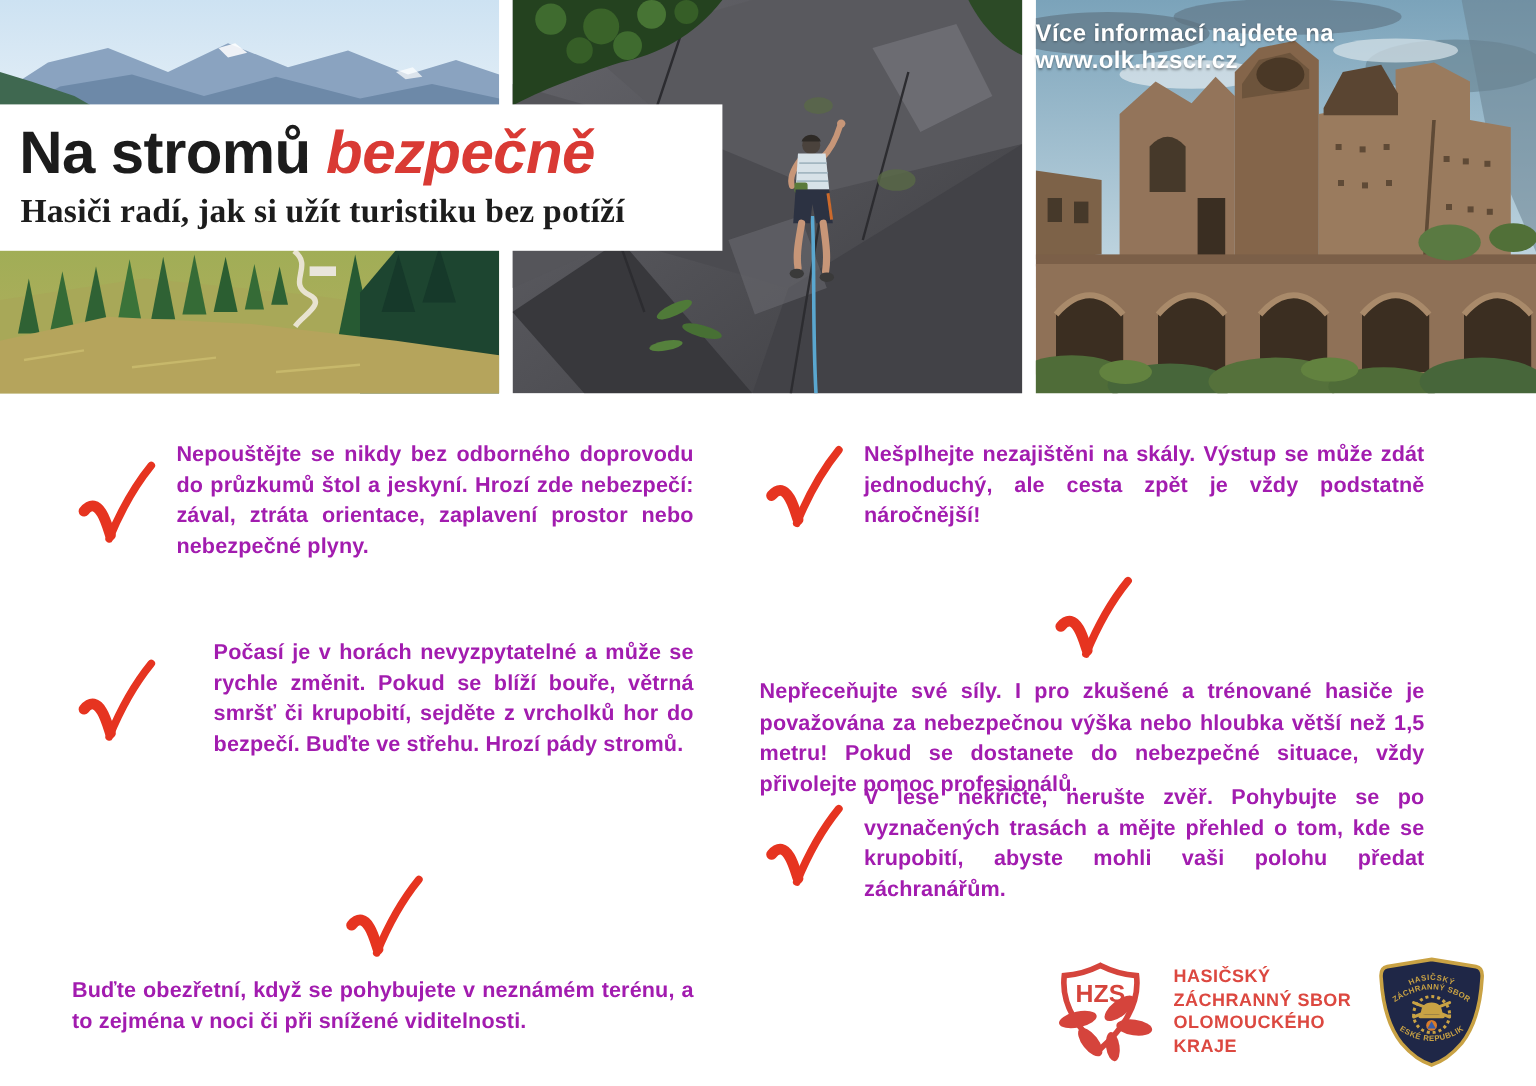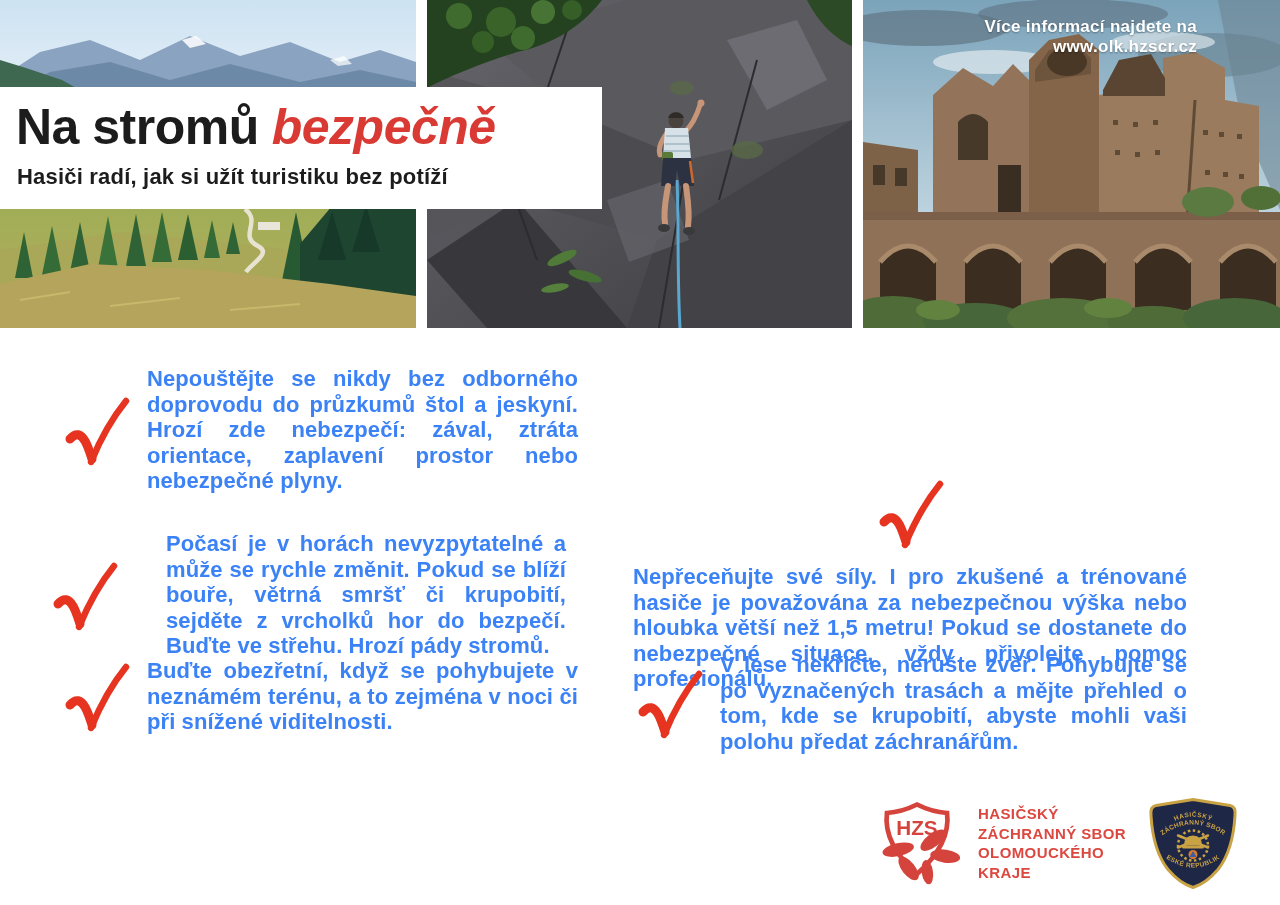--- a/index.html
+++ b/index.html
@@ -6,41 +6,41 @@
   body { font-family:"Liberation Sans", sans-serif; background:#ffffff; }
   .poster { position:relative; width:1280px; height:905px; background:#ffffff; overflow:hidden; }
 
   
   .photo { position:absolute; top:0; height:328px; overflow:hidden; }
   .photo svg { display:block; width:100%; height:100%; }
   .photo1 { left:0;   width:416px; }
   .photo2 { left:427px; width:425px; }
   .photo3 { left:863px; width:417px; }
 
-  .info-url { position:absolute; left:863px; top:17px; width:334px; text-align:right;
-              color:#ffffff; font-size:17px; font-weight:bold; letter-spacing:0.3px;
+  .info-url { position:absolute; left:863px; top:17px; width:334px; text-align:left;
+              color:#ffffff; font-size:20px; font-weight:bold; letter-spacing:0.3px;
               text-shadow:0 1px 2px rgba(0,0,0,0.35); }
 
   
   .title-box { position:absolute; left:0; top:87px; width:602px; height:122px; background:#ffffff; }
   .title-box h1 { margin:14px 0 0 16px; font-size:50px; line-height:52px; font-weight:800;
                   color:#1c1c1c; letter-spacing:-0.5px; white-space:nowrap; }
   .title-red { color:#d93a34; margin-left:13px;font-style:italic; }
-  .title-box h2 { margin:12px 0 0 17px; font-size:22px; line-height:24px; font-weight:bold;
-                  color:#1c1c1c; letter-spacing:0.2px; white-space:nowrap; }
+  .title-box h2 { margin:12px 0 0 17px; font-size:28px; line-height:24px; font-weight:bold;
+                  color:#1c1c1c; letter-spacing:0.2px; white-space:nowrap;font-family:Liberation Serif, serif; }
 
   
   .tip { position:absolute; display:flex; align-items:center; gap:15px; }
   .tip .check { flex:0 0 72px; height:72px; }
   .tip .check svg { display:block; width:72px; height:72px; }
-  .tip p { margin:0; flex:1 1 auto; text-align:justify; font-size:22px; line-height:25.5px;
-           font-weight:bold; color:#3b82f6; letter-spacing:0.1px; }
+  .tip p { margin:0; flex:1 1 auto; text-align:justify; font-size:18px; line-height:25.5px;
+           font-weight:bold; color:#a21caf; letter-spacing:0.1px; }
   .t1 { left:60px;  top:366px; width:518px; }
-  .t2 { left:48px;  top:531px; width:518px;gap:46px; }
-  .t3 { left:60px;  top:658px; width:518px; }
+  .t2 { left:60px;  top:531px; width:518px;gap:46px; }
+  .t3 { left:60px;  top:726px; width:518px;flex-direction:column; }
   .t4 { left:633px; top:366px; width:554px; }
   .t5 { left:633px; top:477px; width:554px;flex-direction:column; }
   .t6 { left:633px; top:652px; width:554px; }
 
   
   .hzs-logo { position:absolute; left:870px; top:797px; width:94px; height:94px; }
   .org-name { position:absolute; left:978px; top:804px; font-size:15px; font-weight:800;
               color:#dc4840; line-height:19.5px; letter-spacing:0.4px; }
   .org-name span { display:block; }
   .badge { position:absolute; left:1138px; top:795px; width:110px; height:97px; }
@@ -233,20 +233,29 @@
   </div>
   <div class="tip t3">
     <span class="check">
       <svg viewBox="0 0 72 72">
           <path d="M10 45 C16 38 21 40 25 47 C28 52 30 59 32 65" stroke="#e63420" stroke-width="9" stroke-linecap="round" fill="none"></path>
           <path d="M31 68 C40 46 53 23 66 7" stroke="#e63420" stroke-width="6.5" stroke-linecap="round" fill="none"></path>
         </svg>
     </span>
     <p>Buďte obezřetní, když se pohybujete v neznámém terénu, a to zejména v noci či při snížené viditelnosti.</p>
   </div>
+  <div class="tip t4">
+    <span class="check">
+      <svg viewBox="0 0 72 72">
+          <path d="M10 45 C16 38 21 40 25 47 C28 52 30 59 32 65" stroke="#e63420" stroke-width="9" stroke-linecap="round" fill="none"></path>
+          <path d="M31 68 C40 46 53 23 66 7" stroke="#e63420" stroke-width="6.5" stroke-linecap="round" fill="none"></path>
+        </svg>
+    </span>
+    <p>Nešplhejte nezajištěni na skály. Výstup se může zdát jednoduchý, ale cesta zpět je vždy podstatně náročnější!</p>
+  </div>
   <div class="tip t5">
     <span class="check">
       <svg viewBox="0 0 72 72">
           <path d="M10 45 C16 38 21 40 25 47 C28 52 30 59 32 65" stroke="#e63420" stroke-width="9" stroke-linecap="round" fill="none"></path>
           <path d="M31 68 C40 46 53 23 66 7" stroke="#e63420" stroke-width="6.5" stroke-linecap="round" fill="none"></path>
         </svg>
     </span>
     <p>Nepřeceňujte své síly. I pro zkušené a trénované hasiče je považována za nebezpečnou výška nebo hloubka větší než 1,5 metru! Pokud se dostanete do nebezpečné situace, vždy přivolejte pomoc profesionálů.</p>
   </div>
   <div class="tip t6">

